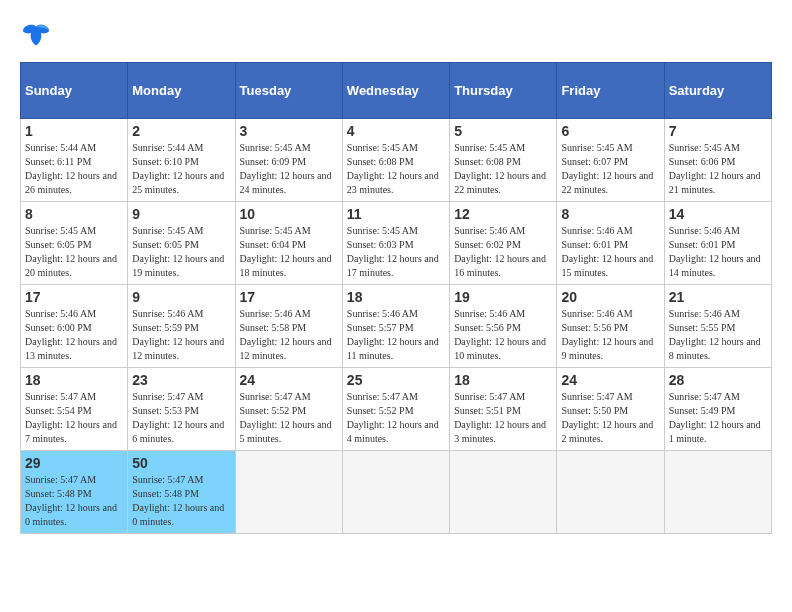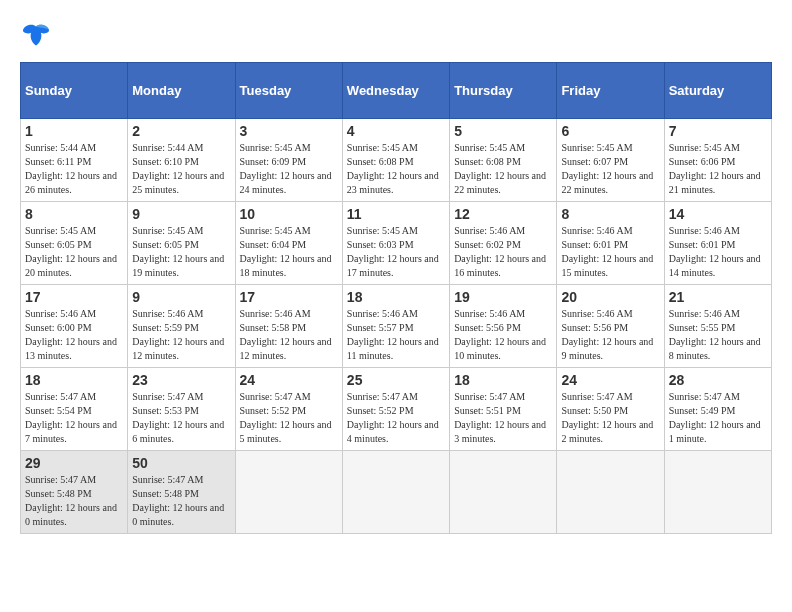--- a/index.html
+++ b/index.html
@@ -62,21 +62,21 @@
     }
     tbody tr td {
       border: 1px solid #ccc;
       vertical-align: top;
       padding: 4px;
       height: 80px;
       width: calc(100% / 7);
       background: #fff;
     }
     tbody tr:last-child td {
-      background: #e5e5e5;
+      background: #7dd3fc;
     }
     .day-number {
       font-size: 14px;
       font-weight: bold;
       color: #333;
       display: block;
       margin-bottom: 2px;
     }
     .day-info {
       font-size: 10px;

